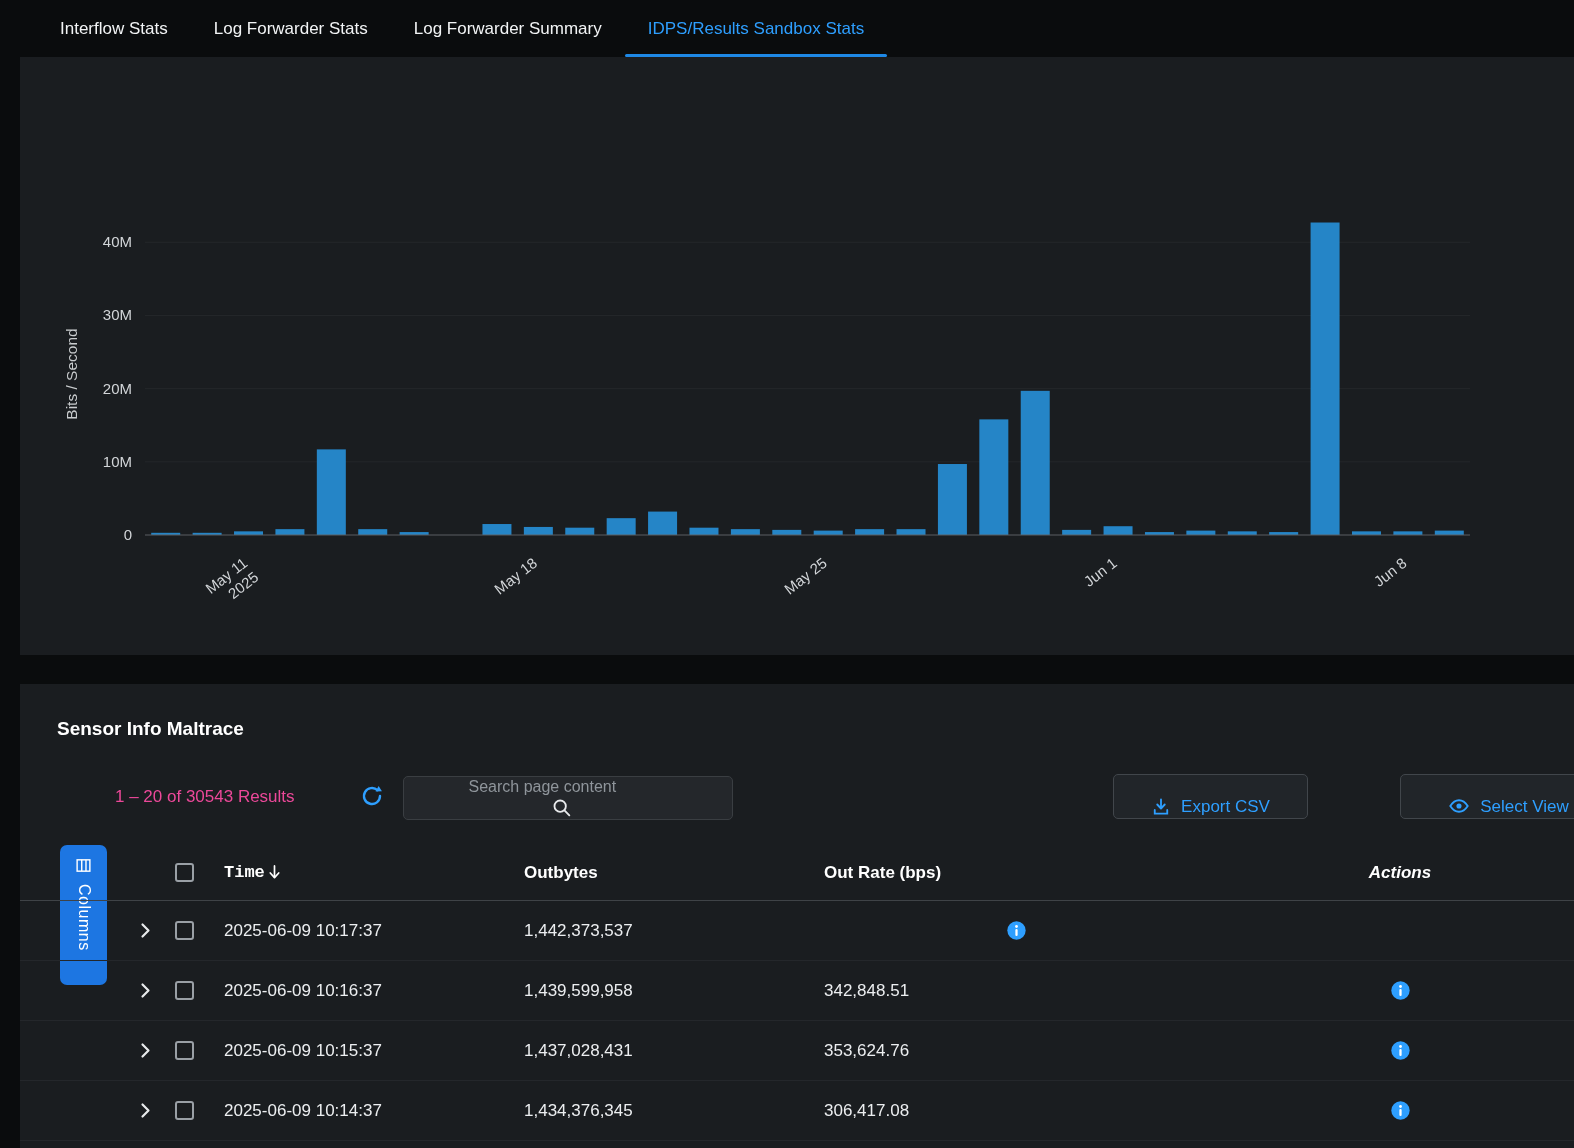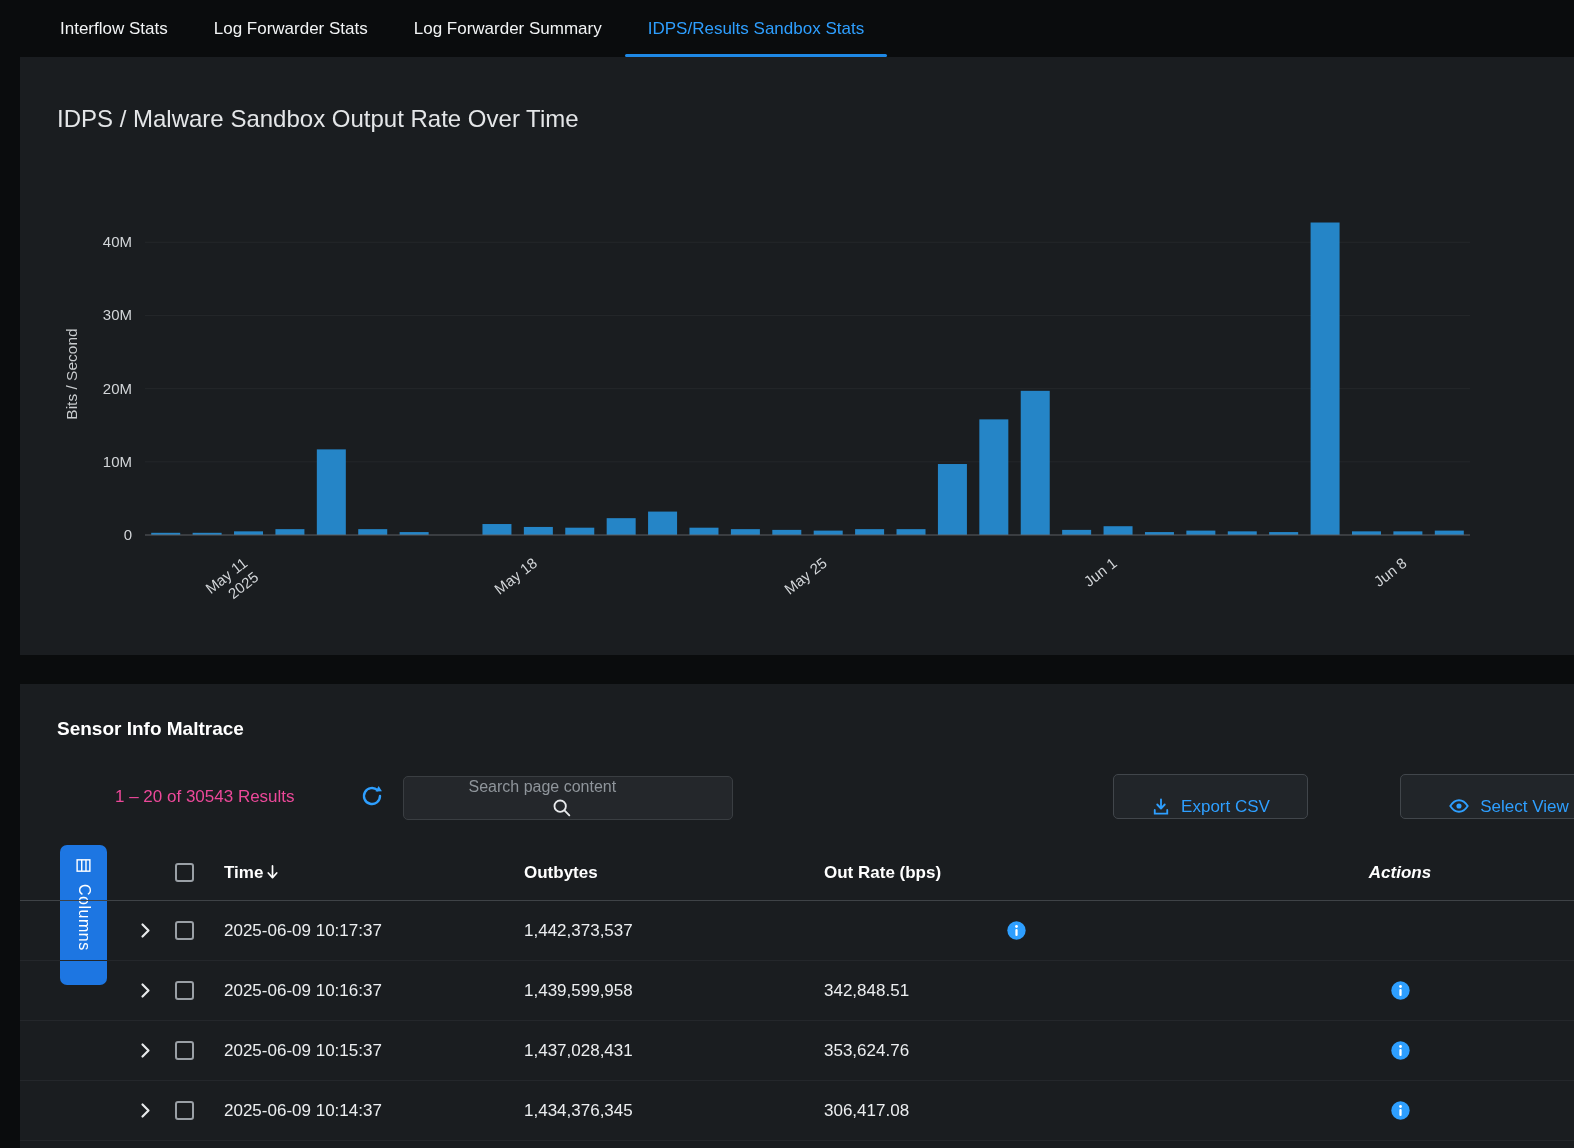--- a/index.html
+++ b/index.html
@@ -107,21 +107,21 @@
   }
   .thead-row{
     height:56px;border-bottom:1px solid #3f4347;
     font-weight:700;font-size:17px;color:#ffffff;
   }
   .trow{height:60px;border-bottom:1px solid #24272b;font-size:17px;color:#eceef0;}
   .c-time,.c-out,.c-rate{padding-left:18px;white-space:nowrap;}
   .c-expand{display:flex;justify-content:center;}
   .c-check{display:flex;justify-content:center;}
   .c-actions{display:flex;justify-content:center;font-style:italic;}
-  .c-time-head{display:flex;align-items:center;gap:2px;}
+  .c-time-head{display:flex;align-items:center;gap:2px;font-family:Liberation Mono, monospace;}
   .checkbox{
     width:19px;height:19px;border:2px solid #9aa0a6;border-radius:3px;
     background:transparent;display:inline-block;cursor:pointer;
   }
   .chev{cursor:pointer;display:flex;}
   .info-icon{cursor:pointer;display:flex;}
 </style>
 </head>
 <body>
 
@@ -129,21 +129,20 @@
   <div class="tab">Interflow Stats</div>
   <div class="tab">Log Forwarder Stats</div>
   <div class="tab">Log Forwarder Summary</div>
   <div class="tab active">
     <span>IDPS/Results Sandbox Stats</span>
     <span class="tab-underline"></span>
   </div>
 </div>
 
 <div class="chart-panel">
-  <div class="chart-title">IDPS / Malware Sandbox Output Rate Over Time</div>
   <svg id="chart-svg" width="1554" height="598">
       <text x="112" y="483" text-anchor="end" fill="#d2d5d8" font-size="15">0</text>
       <line x1="125" x2="1450" y1="404.8181818181818" y2="404.8181818181818" stroke="#24272a" stroke-width="1"></line>
       <text x="112" y="409.8181818181818" text-anchor="end" fill="#d2d5d8" font-size="15">10M</text>
       <line x1="125" x2="1450" y1="331.6363636363636" y2="331.6363636363636" stroke="#24272a" stroke-width="1"></line>
       <text x="112" y="336.6363636363636" text-anchor="end" fill="#d2d5d8" font-size="15">20M</text>
       <line x1="125" x2="1450" y1="258.4545454545455" y2="258.4545454545455" stroke="#24272a" stroke-width="1"></line>
       <text x="112" y="263.4545454545455" text-anchor="end" fill="#d2d5d8" font-size="15">30M</text>
       <line x1="125" x2="1450" y1="185.2727272727273" y2="185.2727272727273" stroke="#24272a" stroke-width="1"></line>
       <text x="112" y="190.2727272727273" text-anchor="end" fill="#d2d5d8" font-size="15">40M</text>

